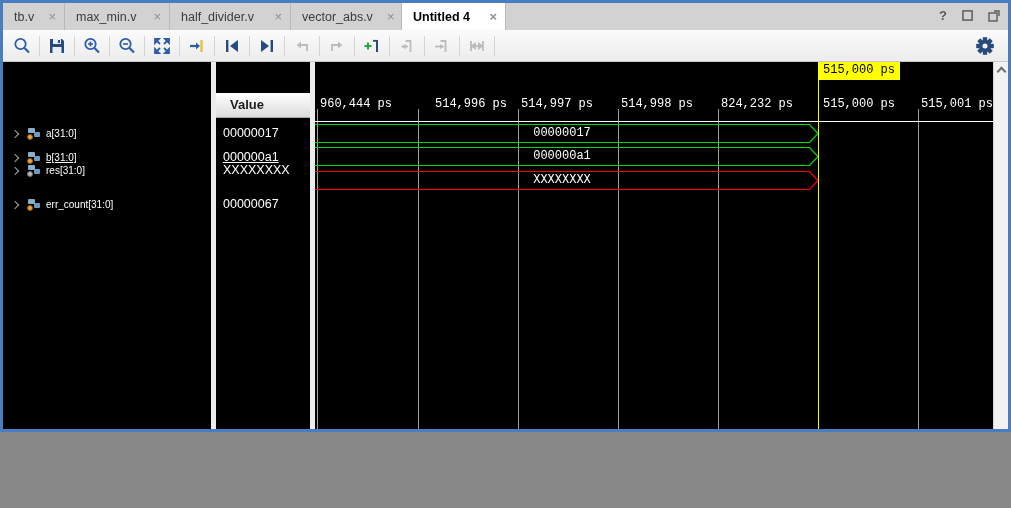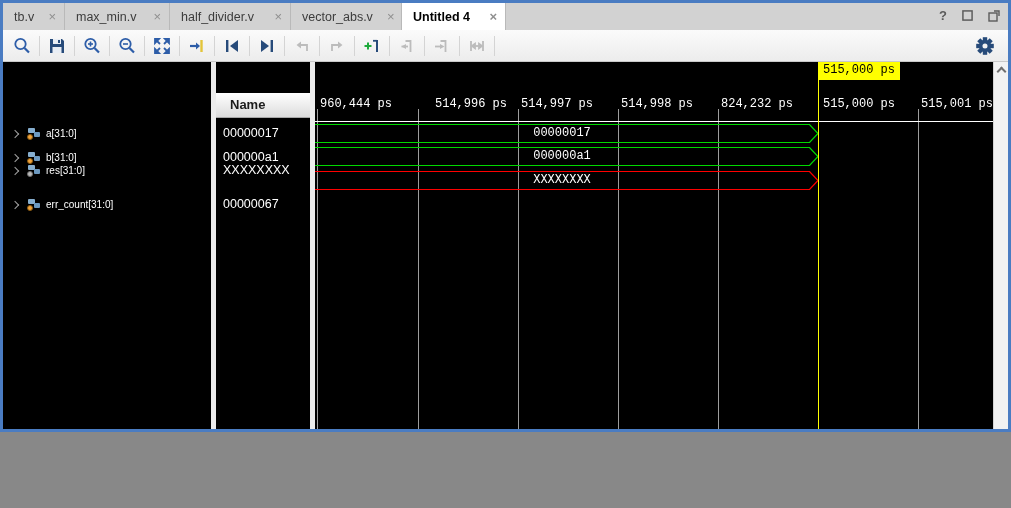--- a/index.html
+++ b/index.html
@@ -33,21 +33,21 @@
   .p-value{ left:213px; width:94px; height:428px; }
   .p-wave{ left:312px; width:678px; height:428px; overflow:hidden; }
   .hdr{ position:absolute; left:0; right:0; top:31px; height:25px;
     background:linear-gradient(#ffffff,#dcdcdc); border-bottom:1px solid #a8a8a8;
     color:#1c1c1c; font-weight:bold; font-size:13px; line-height:24px; }
   .hdr span{ padding-left:16px; }
   .hline{ position:absolute; left:0; right:0; top:390px; height:1px; background:#e8e8e8; }
   
   .srow{ position:absolute; left:0; right:0; height:23px; display:flex;
     align-items:center; color:#fff; font-size:10px; }
-  .r0{ top:60px; } .r1{ top:84px; } .r2{ top:97px; } .r3{ top:131px; }
+  .r0{ top:60px; } .r1{ top:84px;text-decoration:underline; } .r2{ top:97px; } .r3{ top:131px; }
   .chev{ width:6px; height:6px; border-top:1.6px solid #a2a2a2; border-right:1.6px solid #a2a2a2;
     transform:rotate(45deg); margin:0 8px 0 9px; flex:0 0 auto; }
   .bicon{ position:relative; width:14px; height:12px; margin-right:6px; flex:0 0 auto; }
   .bicon .b1{ position:absolute; left:2px; top:0; width:7px; height:5px; background:#86aecf; border-radius:1px; }
   .bicon .b2{ position:absolute; left:8px; top:4px; width:6px; height:5px; background:#6d99bf; border-radius:1px; }
   .bicon .dot{ position:absolute; left:1px; top:6px; width:6px; height:6px; border-radius:50%;
     background:#f2a33c; border:1px solid #8a5a10; }
   .bicon .dot.gray{ background:#b9b9b9; border-color:#6e6e6e; }
   .vrow{ position:absolute; left:7px; height:23px; color:#fff; font-size:12.5px; line-height:23px; }
   
@@ -289,21 +289,21 @@
             <span class="b2"></span>
             <span class="dot"></span>
           </span>
         <span>err_count[31:0]</span>
       </div>
       <div class="hline"></div>
     </div>
 
     <div class="panel p-value">
       <div class="hdr">
-        <span style="padding-left:14px">Name</span>
+        <span style="padding-left:14px">Value</span>
       </div>
       <div class="vrow r0">00000017</div>
       <div class="vrow r1">000000a1</div>
       <div class="vrow r2">XXXXXXXX</div>
       <div class="vrow r3">00000067</div>
       <div class="hline"></div>
     </div>
 
     <div class="panel p-wave">
       <div class="cursor-label">515,000 ps</div>

